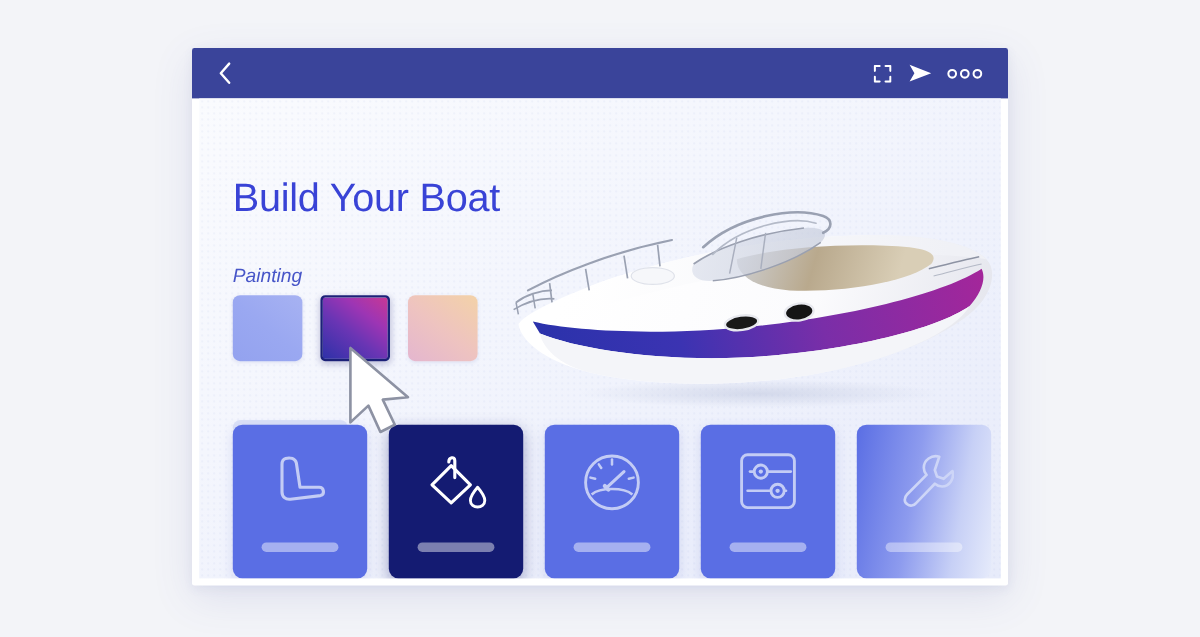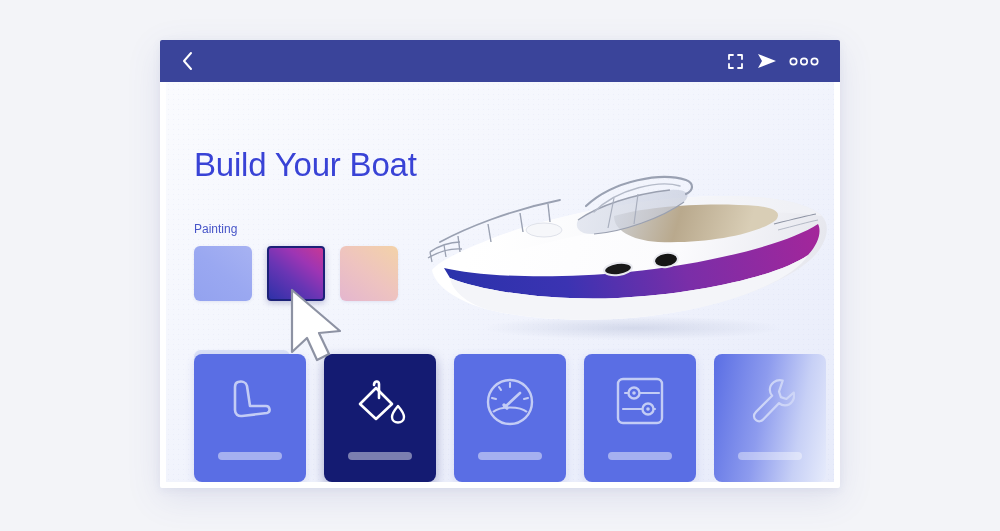--- a/index.html
+++ b/index.html
@@ -88,23 +88,24 @@
     letter-spacing: -0.2px;
     color: #3943d6;
     z-index: 4;
     white-space: nowrap;
   }
 
   #section-label {
     position: absolute;
     left: 28px;
     top: 140px;
-    font-size: 12px;
+    font-size: 16px;
     color: #4755c8;
     z-index: 4;
+    font-style: italic;
   }
 
   
   #swatch-row {
     position: absolute;
     left: 28px;
     top: 164px;
     display: flex;
     gap: 15px;
     z-index: 5;

